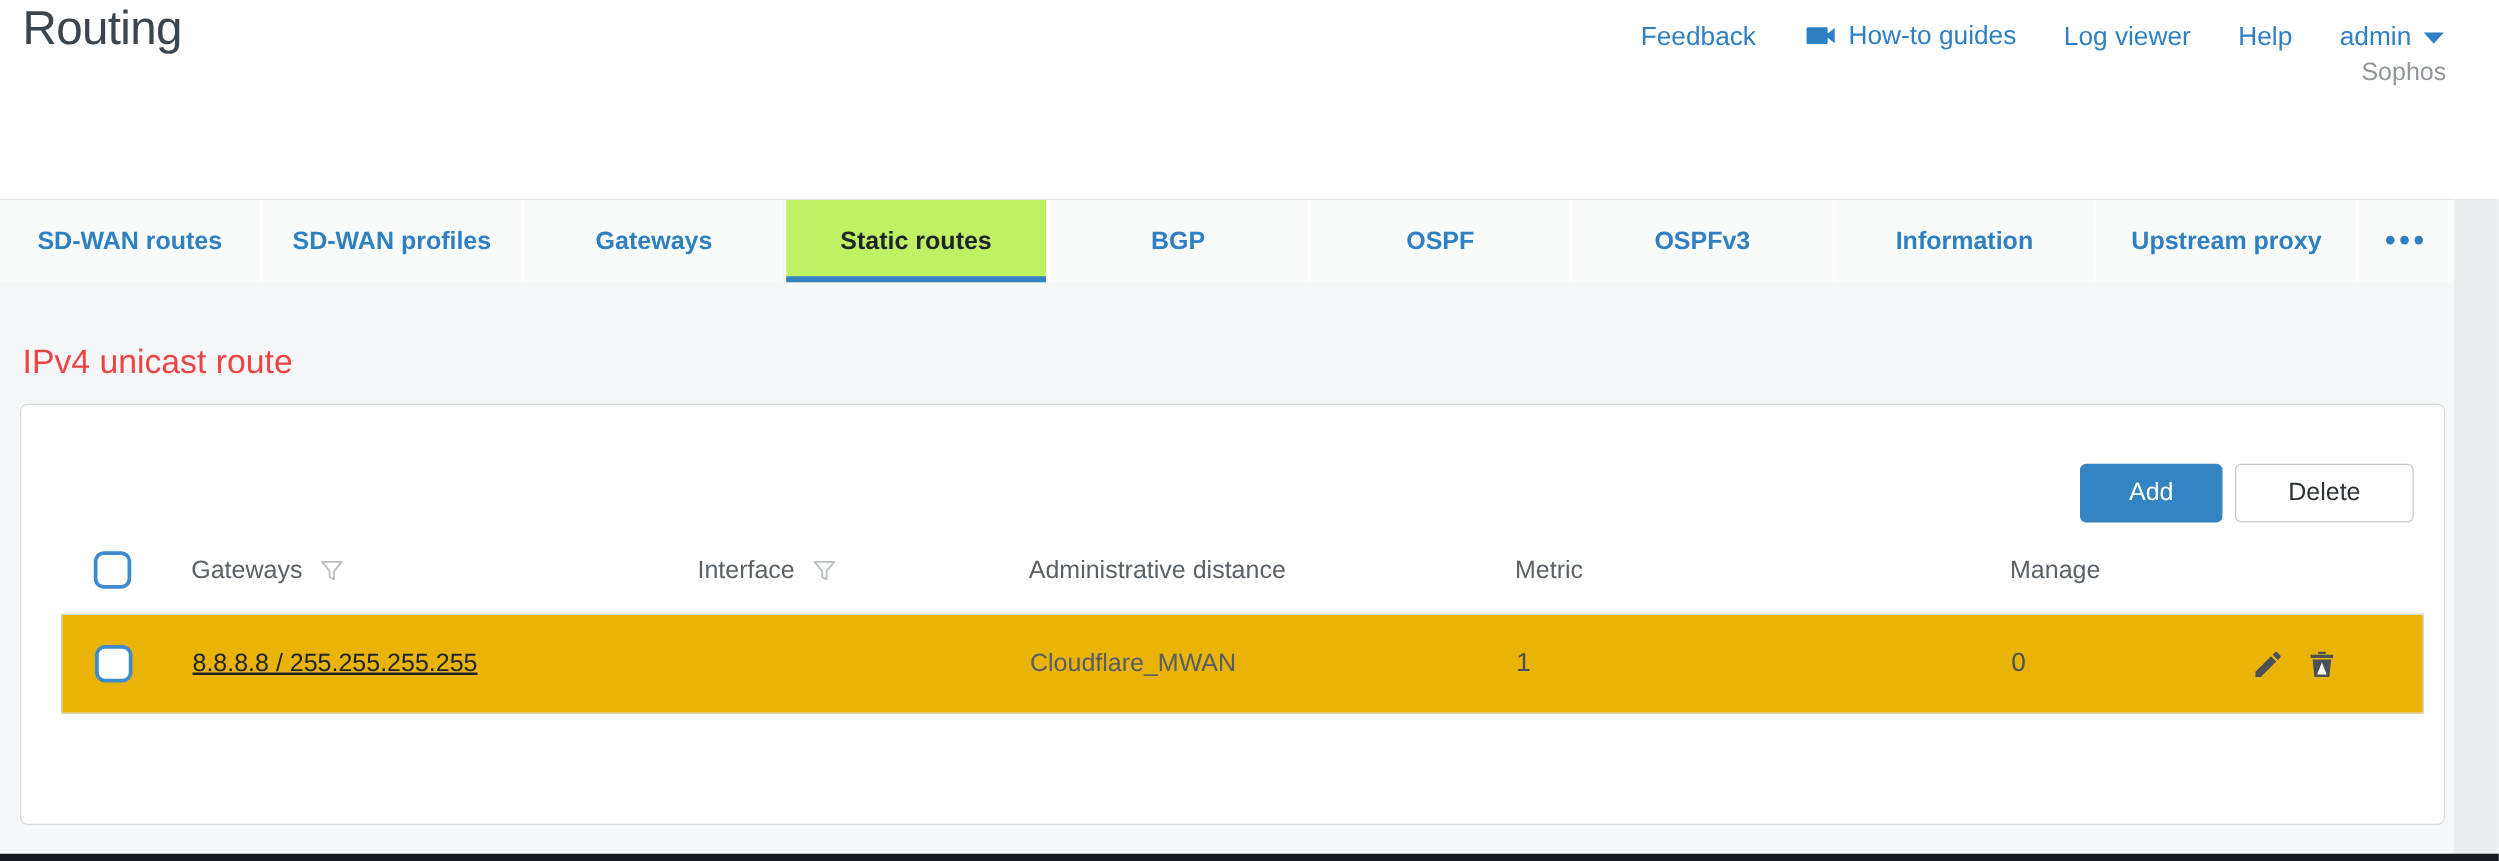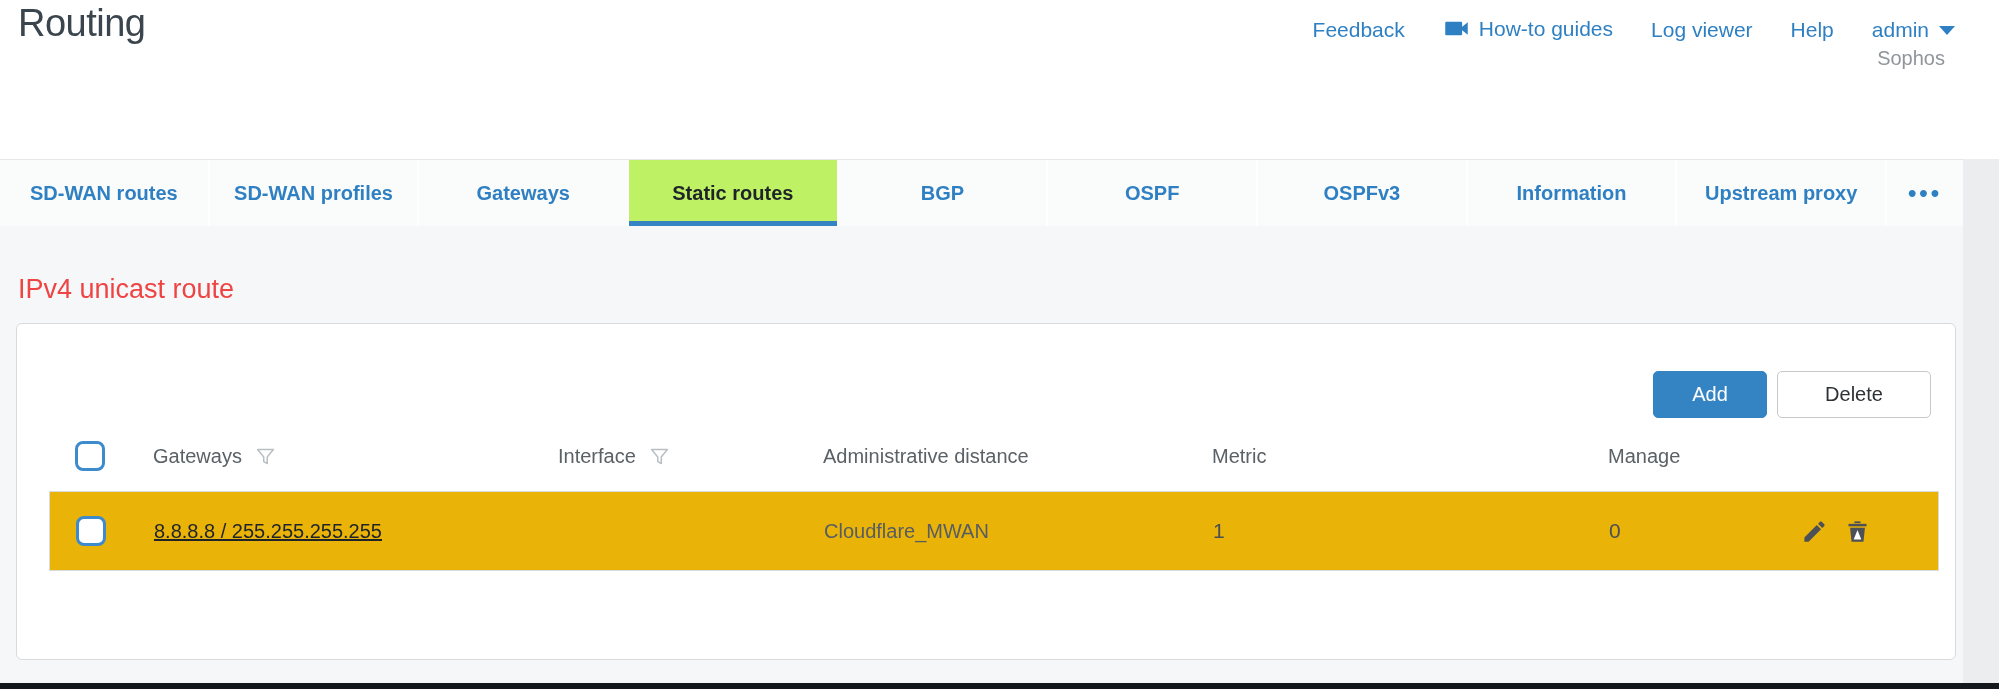--- a/index.html
+++ b/index.html
@@ -11,41 +11,41 @@
     overflow:hidden;
     color:#3b454d;
   }
   
   .top-header { position:absolute; left:0; top:0; width:1999px; height:159px; background:#fff;padding-left:15px; }
   .page-title { position:absolute; left:18px; top:2px; font-size:38px; font-weight:400; color:#3b454d; letter-spacing:-0.5px; }
   .topnav { position:absolute; top:15px; right:44px; display:flex; align-items:flex-end; gap:38px; font-size:21px; color:#2f80c3; font-weight:400; }
   .topnav .navlink { cursor:pointer; display:flex; align-items:center; }
   .cam-icon { width:27px; height:27px; margin-right:9px; display:inline-block; }
   .caret-down { display:inline-block; width:0; height:0; border-left:8px solid transparent; border-right:8px solid transparent; border-top:9px solid #2f80c3; margin-left:10px; }
-  .org-label { position:absolute; top:47px; right:54px; font-size:20px; color:#8f959b; }
+  .org-label { position:absolute; top:47px; right:42px; font-size:20px; color:#8f959b; }
 
   
   .tabbar { position:absolute; left:0; top:159px; width:1963px; height:67px; background:#fafbfb; border-top:1px solid #e5e6e8; display:flex; }
   .tab { flex:1 1 0; display:flex; align-items:center; justify-content:center; font-size:20px; font-weight:700; color:#2f80c3; cursor:pointer; position:relative; }
   .tab + .tab { border-left:2px solid #ffffff; }
   .tab.active { background:#bef264; color:#1e2428; }
   .tab.active::after { content:""; position:absolute; left:0; right:0; bottom:0; height:5px; background:#3484c4; }
   .tab.overflow { flex:0 0 78px; font-size:24px; font-weight:900; letter-spacing:3px; }
 
   
   .content-bg { position:absolute; left:0; top:226px; width:1963px; height:458px; background:#f6f7f8; }
   .right-gutter { position:absolute; left:1963px; top:159px; width:36px; height:525px; background:#ebedee; }
   .section-heading { position:absolute; left:18px; top:274px; font-size:27px; font-weight:400; color:#ef4444; }
 
   .card { position:absolute; left:16px; top:323px; width:1940px; height:337px; background:#ffffff; border:1px solid #d8dbde; border-radius:6px; }
 
   .btn-row { position:absolute; top:47px; right:24px; display:flex; gap:10px; }
   .btn { height:47px; border-radius:5px; font-size:20px; font-family:"Liberation Sans", sans-serif; cursor:pointer; }
   .btn-add { width:114px; background:#3484c4; border:1px solid #3484c4; color:#ffffff; }
-  .btn-delete { width:154px; background:#ffffff; border:1px solid #c6c9cc; color:#2c3237; }
+  .btn-delete { width:143px; background:#ffffff; border:1px solid #c6c9cc; color:#2c3237; }
 
   .cols { display:grid; grid-template-columns:78px 405px 265px 389px 396px 172px 1fr; align-items:center; }
   .thead { position:absolute; left:58px; right:10px; top:112px; height:40px; font-size:20px; color:#5a6167; }
   .th-label { display:flex; align-items:center; gap:13px; }
   .funnel-icon { width:21px; height:21px; cursor:pointer; }
 
   .row-box { position:absolute; left:32px; top:167px; width:1890px; height:80px; background:#eab308; border:1px solid #d9dcdf; }
   .row-box .cols { height:100%; padding-left:26px; }
 
   .checkbox { width:30px; height:30px; border:3px solid #3d8bcc; border-radius:8px; background:#fff; cursor:pointer; }

